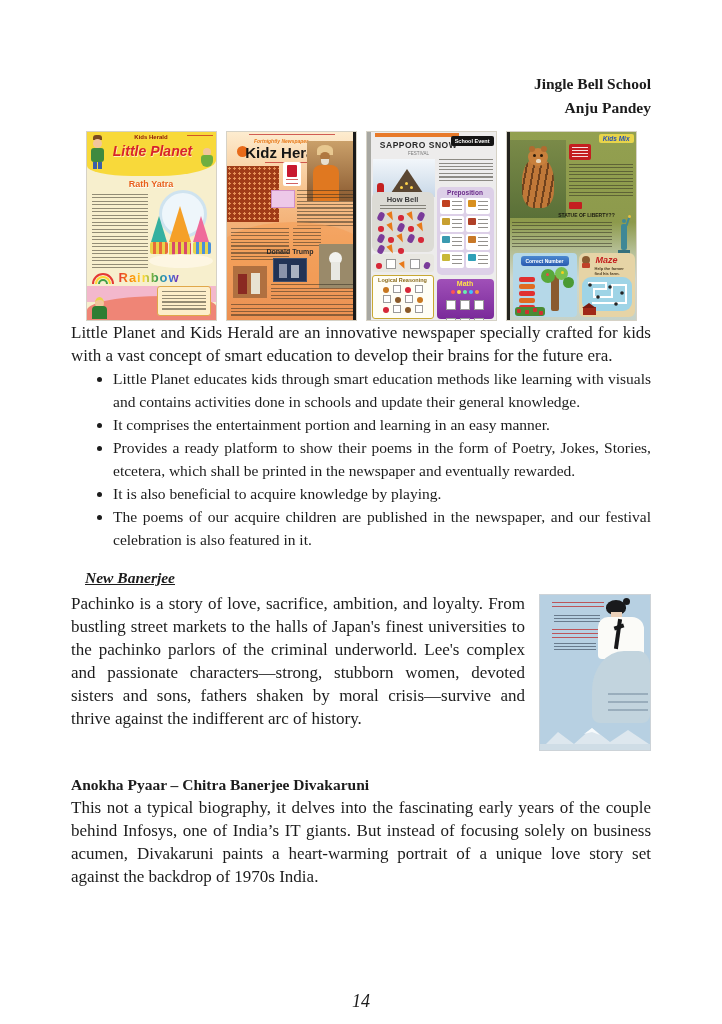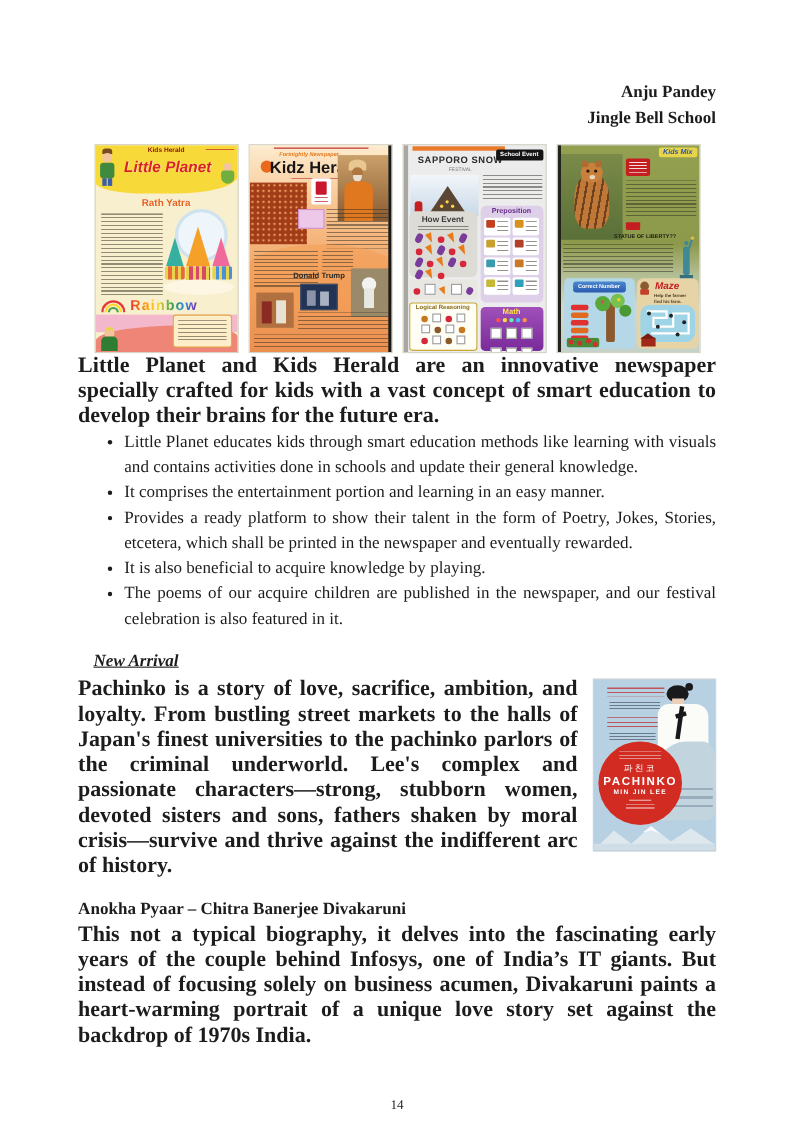--- a/index.html
+++ b/index.html
@@ -11,53 +11,53 @@
   .gallery{display:flex;gap:9px;justify-content:center;margin-top:11px;height:190px;}
   .thumb{width:131px;height:190px;position:relative;overflow:hidden;flex:0 0 auto;
          border:1px solid #d6d2c6;box-sizing:border-box;font-family:"Liberation Sans",sans-serif;}
   .abs{position:absolute;}
   .nw{white-space:nowrap;}
   
   .lines{background-image:repeating-linear-gradient(rgba(70,66,58,.58) 0 1px,transparent 1px 4px);}
   .lines-dk{background-image:repeating-linear-gradient(rgba(45,42,30,.5) 0 1px,transparent 1px 3.5px);}
   .lines-red{background-image:repeating-linear-gradient(rgba(190,32,32,.7) 0 1px,transparent 1px 4px);}
   .lines-lt{background-image:repeating-linear-gradient(rgba(255,255,255,.85) 0 1px,transparent 1px 3px);}
-  p.body{font-size:20px;line-height:23px;text-align:justify;margin:0;font-weight:bold;}
+  p.body{font-size:17px;line-height:23px;text-align:justify;margin:0;}
   .intro{margin-top:12px;}
   ul.points{margin:0;padding-left:42px;}
   ul.points li{font-size:15.5px;line-height:23px;text-align:justify;}
   .arrival-row{display:flex;justify-content:space-between;align-items:flex-start;margin-top:3px;}
   .arrival-label{font-weight:bold;font-style:italic;text-decoration:underline;
                  font-size:15.5px;margin:15px 0 0 14px;}
   .arrival-by{text-align:right;font-weight:bold;font-size:15.5px;line-height:24px;}
   .sec-head{font-weight:bold;font-size:15.5px;line-height:23px;margin:0;}
   .pachinko{margin-top:5px;}
   .anokha{clear:both;padding-top:16px;}
   .book{float:right;width:112px;height:157px;margin:2px 0 6px 14px;position:relative;
         background:#b7d0e2;overflow:hidden;border:1px solid #cdd3d8;box-sizing:border-box;
         font-family:"Liberation Sans",sans-serif;}
   .footer{position:absolute;left:0;right:0;bottom:12px;text-align:center;
-          font-size:12px;}
+          font-style:italic;font-size:18px;}
   
   .pill{border-radius:3px;height:4px;width:11px;display:inline-block;margin:1px;}
   .veg{display:inline-block;margin:1px 2px;}
   .veg-e{width:6px;height:9px;background:#7a3b9a;border-radius:3px;transform:rotate(25deg);}
   .veg-c{width:0;height:0;border-left:3px solid transparent;border-right:3px solid transparent;
          border-top:9px solid #e87a1a;transform:rotate(-25deg);}
   .veg-s{width:6px;height:6px;background:#d62838;border-radius:50% 50% 60% 60%;}
   .cellbox{width:8px;height:8px;background:#fff;border:1px solid #9a9a9a;display:inline-block;margin:1px 2px;}
 </style>
 </head>
 <body>
 
 <div class="page">
 
   <div class="byline">
+    <div>Jingle Bell School</div>
     <div>Anju Pandey</div>
-    <div>Jingle Bell School</div>
   </div>
 
   <div class="gallery">
 
     <div class="thumb" style="background:#f7efcd;">
       <div class="abs" style="left:0;top:0;right:0;height:44px;background:#f8d93a;border-radius:0 0 45% 35%/0 0 16px 10px;"></div>
       <div class="abs nw" style="left:0;right:0;top:2px;text-align:center;font-size:6px;font-weight:bold;color:#8b1508;">Kids Herald</div>
       <div class="abs lines-red" style="right:3px;top:3px;width:26px;height:4px;"></div>
       <div class="abs nw" style="left:18px;top:11px;width:96px;text-align:center;font-size:14px;font-weight:bold;font-style:italic;color:#d8232a;text-shadow:.6px .6px 0 #fff3b0;">Little Planet</div>
 
@@ -198,21 +198,21 @@
               <div class="lines" style="height:10px;margin:3px 2px 0 12px;"></div>
             </div>
           <div style="width:24px;height:16px;background:#fff;border-radius:2px;">
               <div style="width:8px;height:7px;background:#30a0b8;border-radius:1px;margin:2px;float:left;"></div>
               <div class="lines" style="height:10px;margin:3px 2px 0 12px;"></div>
             </div>
         </div>
       </div>
 
       <div class="abs" style="left:5px;top:60px;width:62px;height:60px;background:#dcdbd5;border-radius:6px;">
-        <div class="nw" style="text-align:center;font-size:7.5px;font-weight:bold;color:#3a3a3a;padding-top:3px;">How Event</div>
+        <div class="nw" style="text-align:center;font-size:7.5px;font-weight:bold;color:#3a3a3a;padding-top:3px;">How Bell</div>
         <div class="lines-dk" style="height:4px;margin:1px 8px;"></div>
         <div style="padding:1px 4px;line-height:9px;">
           <span class="veg veg-e"></span><span class="veg veg-c"></span><span class="veg veg-s"></span><span class="veg veg-c"></span><span class="veg veg-e"></span><span class="veg veg-s"></span><span class="veg veg-c"></span><span class="veg veg-e"></span><span class="veg veg-s"></span><span class="veg veg-c"></span><span class="veg veg-e"></span><span class="veg veg-s"></span><span class="veg veg-c"></span><span class="veg veg-e"></span><span class="veg veg-s"></span><span class="veg veg-e"></span><span class="veg veg-c"></span><span class="veg veg-s"></span>
         </div>
       </div>
 
       <div class="abs" style="left:5px;top:122px;width:62px;height:18px;background:#e8e7e1;border-radius:3px;text-align:center;padding-top:2px;box-sizing:border-box;">
         <span class="veg veg-s"></span><span class="cellbox"></span><span class="veg veg-c" style="border-top-width:7px;"></span><span class="cellbox"></span><span class="veg veg-e" style="height:7px;"></span><span class="cellbox"></span>
       </div>
 
@@ -299,55 +299,47 @@
         <div class="abs" style="left:3px;bottom:9px;width:0;height:0;border-left:7.5px solid transparent;border-right:7.5px solid transparent;border-bottom:5px solid #7a1a10;"></div>
       </div>
     </div>
   </div>
 
   <p class="body intro">Little Planet and Kids Herald are an innovative newspaper specially crafted for kids with a vast concept of smart education to develop their brains for the future era.</p>
 
   <ul class="points">
     <li>Little Planet educates kids through smart education methods like learning with visuals and contains activities done in schools and update their general knowledge.</li>
     <li>It comprises the entertainment portion and learning in an easy manner.</li>
-    <li>Provides a ready platform to show their talent in the form of Poetry, Jokes, Stories, etcetera, which shall be printed in the newspaper and eventually rewarded.</li>
+    <li>Provides a ready platform to show their poems in the form of Poetry, Jokes, Stories, etcetera, which shall be printed in the newspaper and eventually rewarded.</li>
     <li>It is also beneficial to acquire knowledge by playing.</li>
     <li>The poems of our acquire children are published in the newspaper, and our festival celebration is also featured in it.</li>
   </ul>
 
   <div class="arrival-row">
-    <div class="arrival-label">New Arrival</div>
+    <div class="arrival-label">New Banerjee</div>
   </div>
 
   <div class="pachinko">
     <div class="book">
       <div class="abs lines-red" style="left:12px;top:7px;width:52px;height:8px;"></div>
       <div class="abs" style="left:14px;top:20px;width:46px;height:9px;background-image:repeating-linear-gradient(rgba(40,52,70,.55) 0 1px,transparent 1px 3px);"></div>
       <div class="abs lines-red" style="left:12px;top:34px;width:48px;height:9px;"></div>
       <div class="abs" style="left:14px;top:48px;width:42px;height:8px;background-image:repeating-linear-gradient(rgba(40,52,70,.55) 0 1px,transparent 1px 3px);"></div>
 
       <div>
         <div class="abs" style="right:24px;top:5px;width:20px;height:15px;background:#191a1c;border-radius:50% 50% 45% 45%;"></div>
         <div class="abs" style="right:20px;top:3px;width:7px;height:7px;background:#191a1c;border-radius:50%;"></div>
         <div class="abs" style="right:28px;top:17px;width:11px;height:7px;background:#ead0b8;"></div>
         <div class="abs" style="right:6px;top:22px;width:46px;height:42px;background:#fbfbf8;border-radius:10px 12px 4px 4px;"></div>
         <div class="abs" style="right:30px;top:24px;width:4px;height:30px;background:#17181a;transform:rotate(8deg);"></div>
         <div class="abs" style="right:26px;top:30px;width:10px;height:4px;background:#17181a;transform:rotate(-18deg);"></div>
         <div class="abs" style="right:0;top:56px;width:58px;height:72px;background:#c2d4de;border-radius:55% 20% 8px 8px;"></div>
         <div class="abs" style="right:2px;top:92px;width:40px;height:30px;background:repeating-linear-gradient(180deg,transparent 0 6px,#8fa4b4 6px 8px);opacity:.8;"></div>
       </div>
 
-      <div class="abs" style="left:4px;top:56px;width:76px;height:76px;background:#d22c22;border-radius:50%;text-align:center;color:#fff;">
-        <div class="lines-lt" style="width:38px;height:8px;margin:9px auto 2px;opacity:.55;"></div>
-        <div class="nw" style="font-size:8px;letter-spacing:2px;">파친코</div>
-        <div class="nw" style="font-size:10.5px;font-weight:bold;letter-spacing:1.5px;margin-top:1px;">PACHINKO</div>
-        <div class="nw" style="font-size:6px;font-weight:bold;letter-spacing:1.2px;margin-top:1px;">MIN JIN LEE</div>
-        <div style="width:20px;height:1px;background:rgba(255,255,255,.65);margin:3px auto;"></div>
-        <div class="lines-lt" style="width:26px;height:5px;margin:0 auto;opacity:.5;"></div>
-      </div>
 
       <svg class="abs" style="left:0;bottom:0;" width="112" height="30" viewBox="0 0 112 30">
         <polygon points="0,30 18,12 34,24 52,8 70,22 88,10 112,26 112,30" fill="#dde7ee"></polygon>
         <polygon points="44,14 52,8 60,15 52,12" fill="#f6fafc"></polygon>
         <rect x="0" y="24" width="112" height="6" fill="#cfdde6"></rect>
       </svg>
     </div>
     <p class="body">Pachinko is a story of love, sacrifice, ambition, and loyalty. From bustling street markets to the halls of Japan's finest universities to the pachinko parlors of the criminal underworld. Lee's complex and passionate characters—strong, stubborn women, devoted sisters and sons, fathers shaken by moral crisis—survive and thrive against the indifferent arc of history.</p>
   </div>
 

